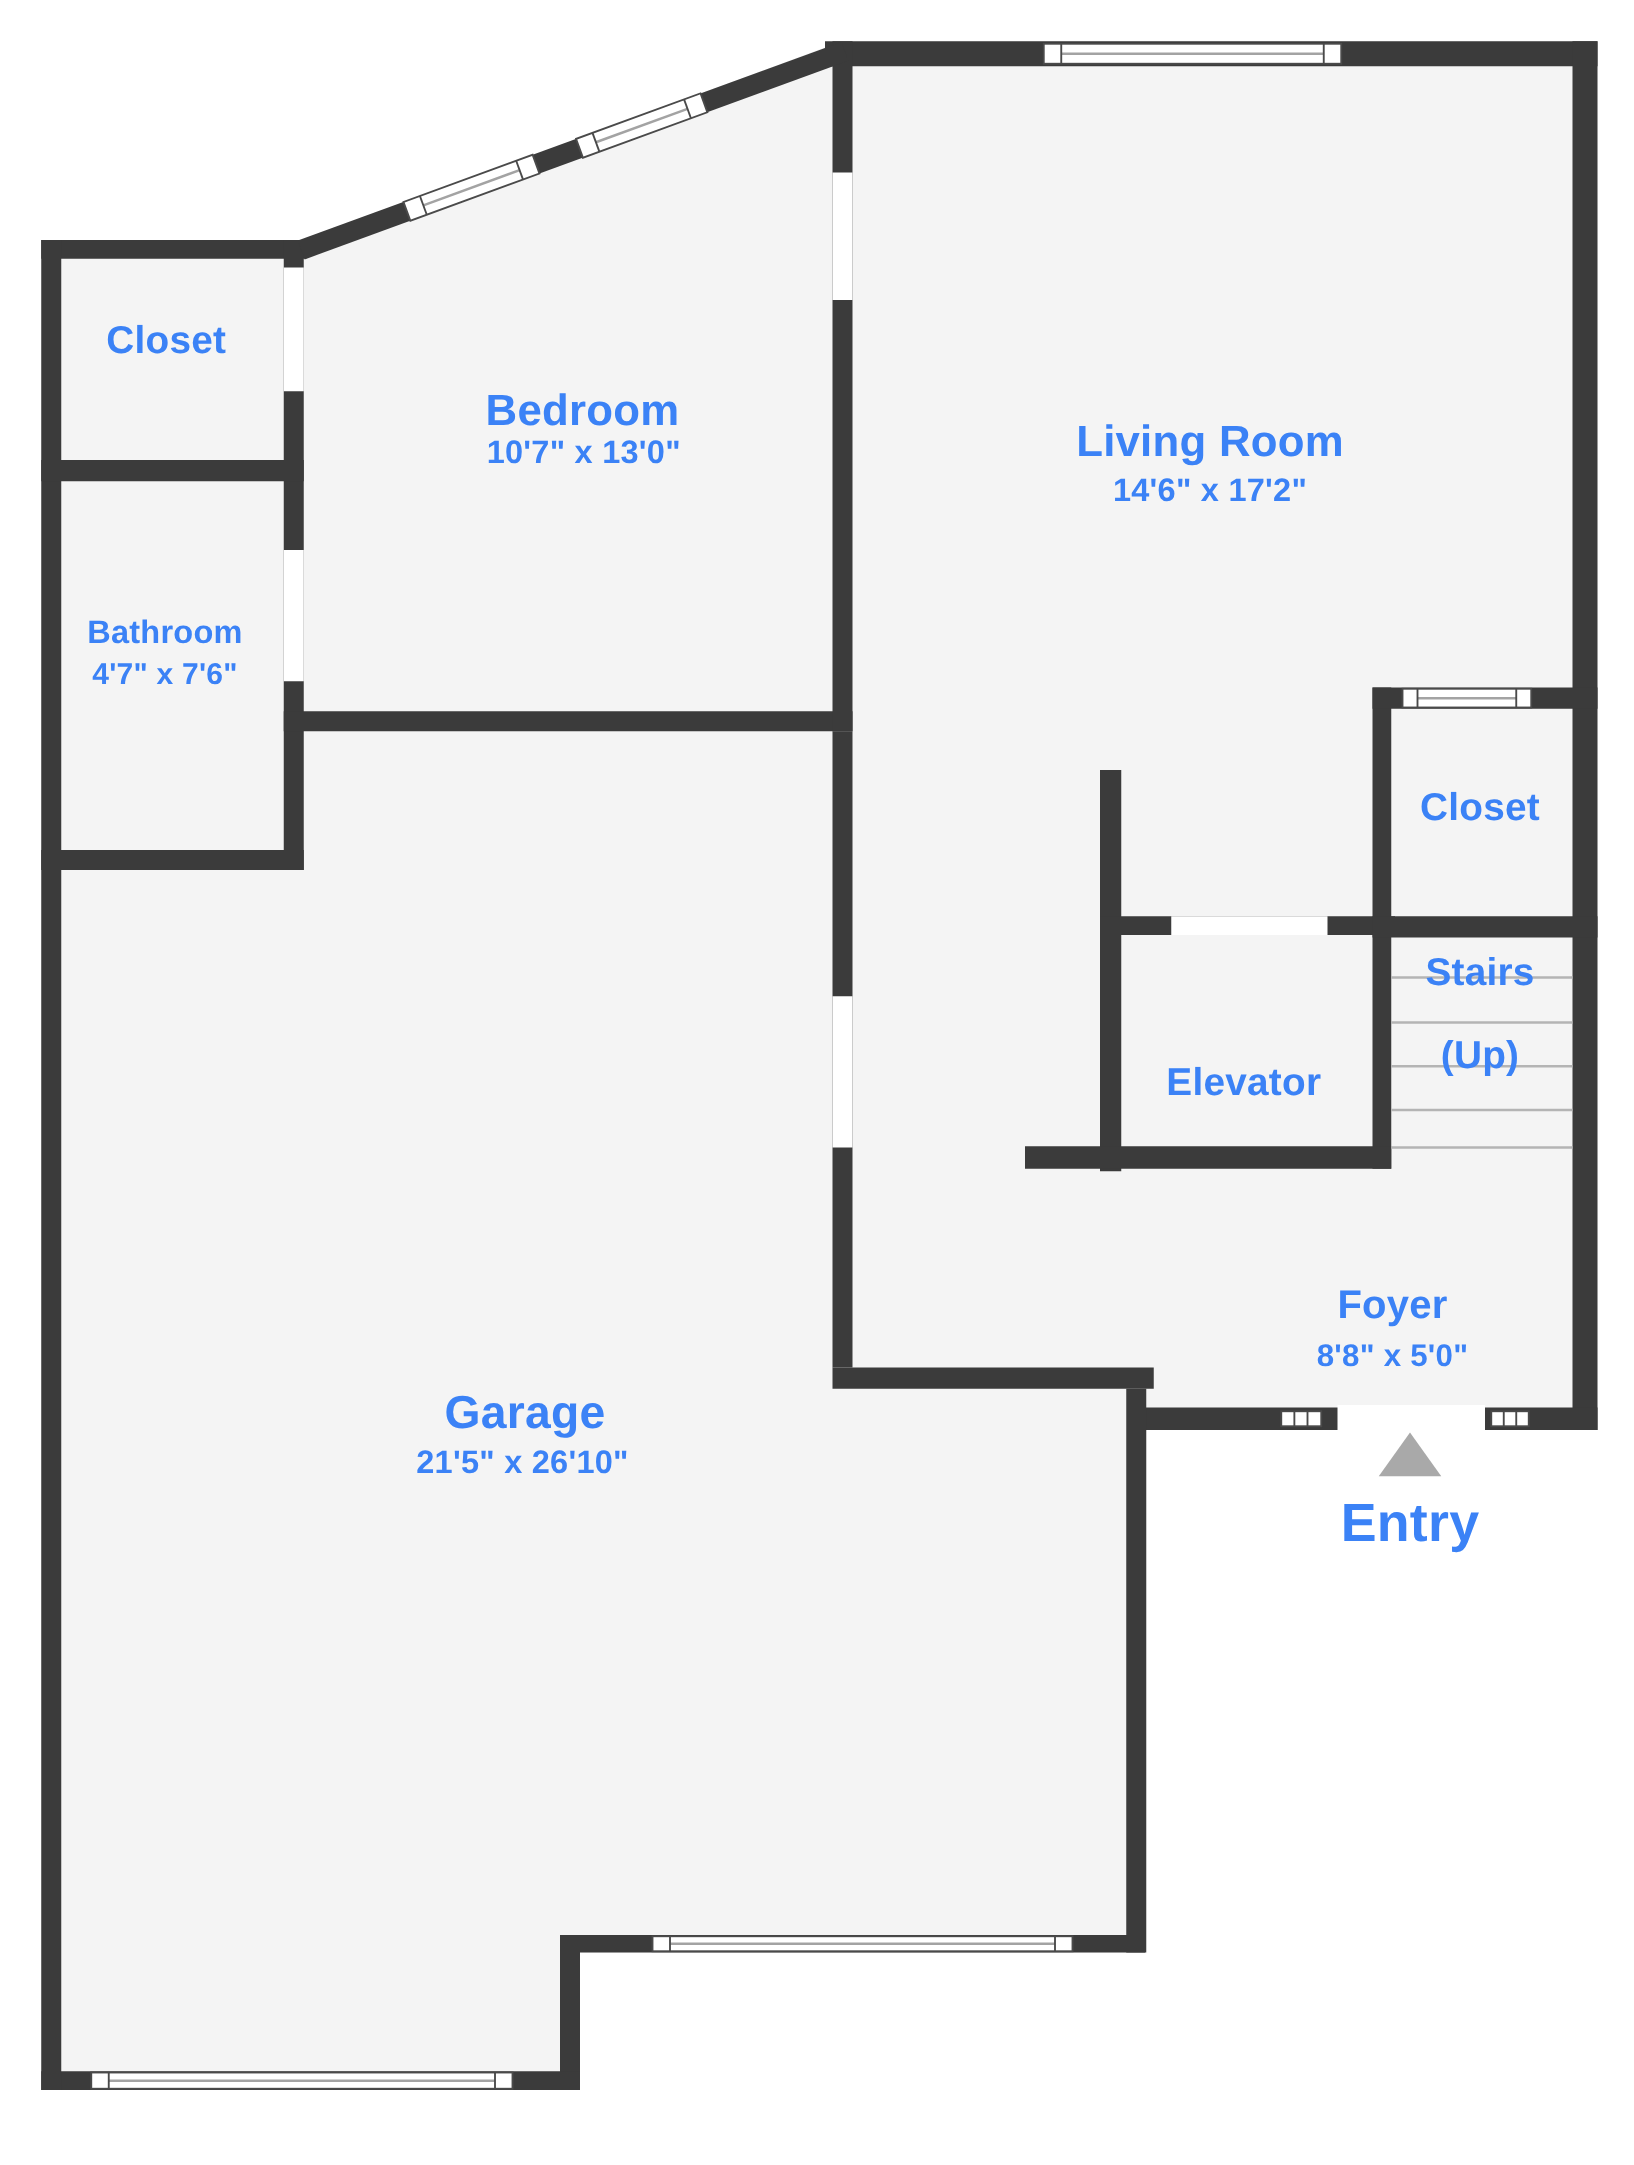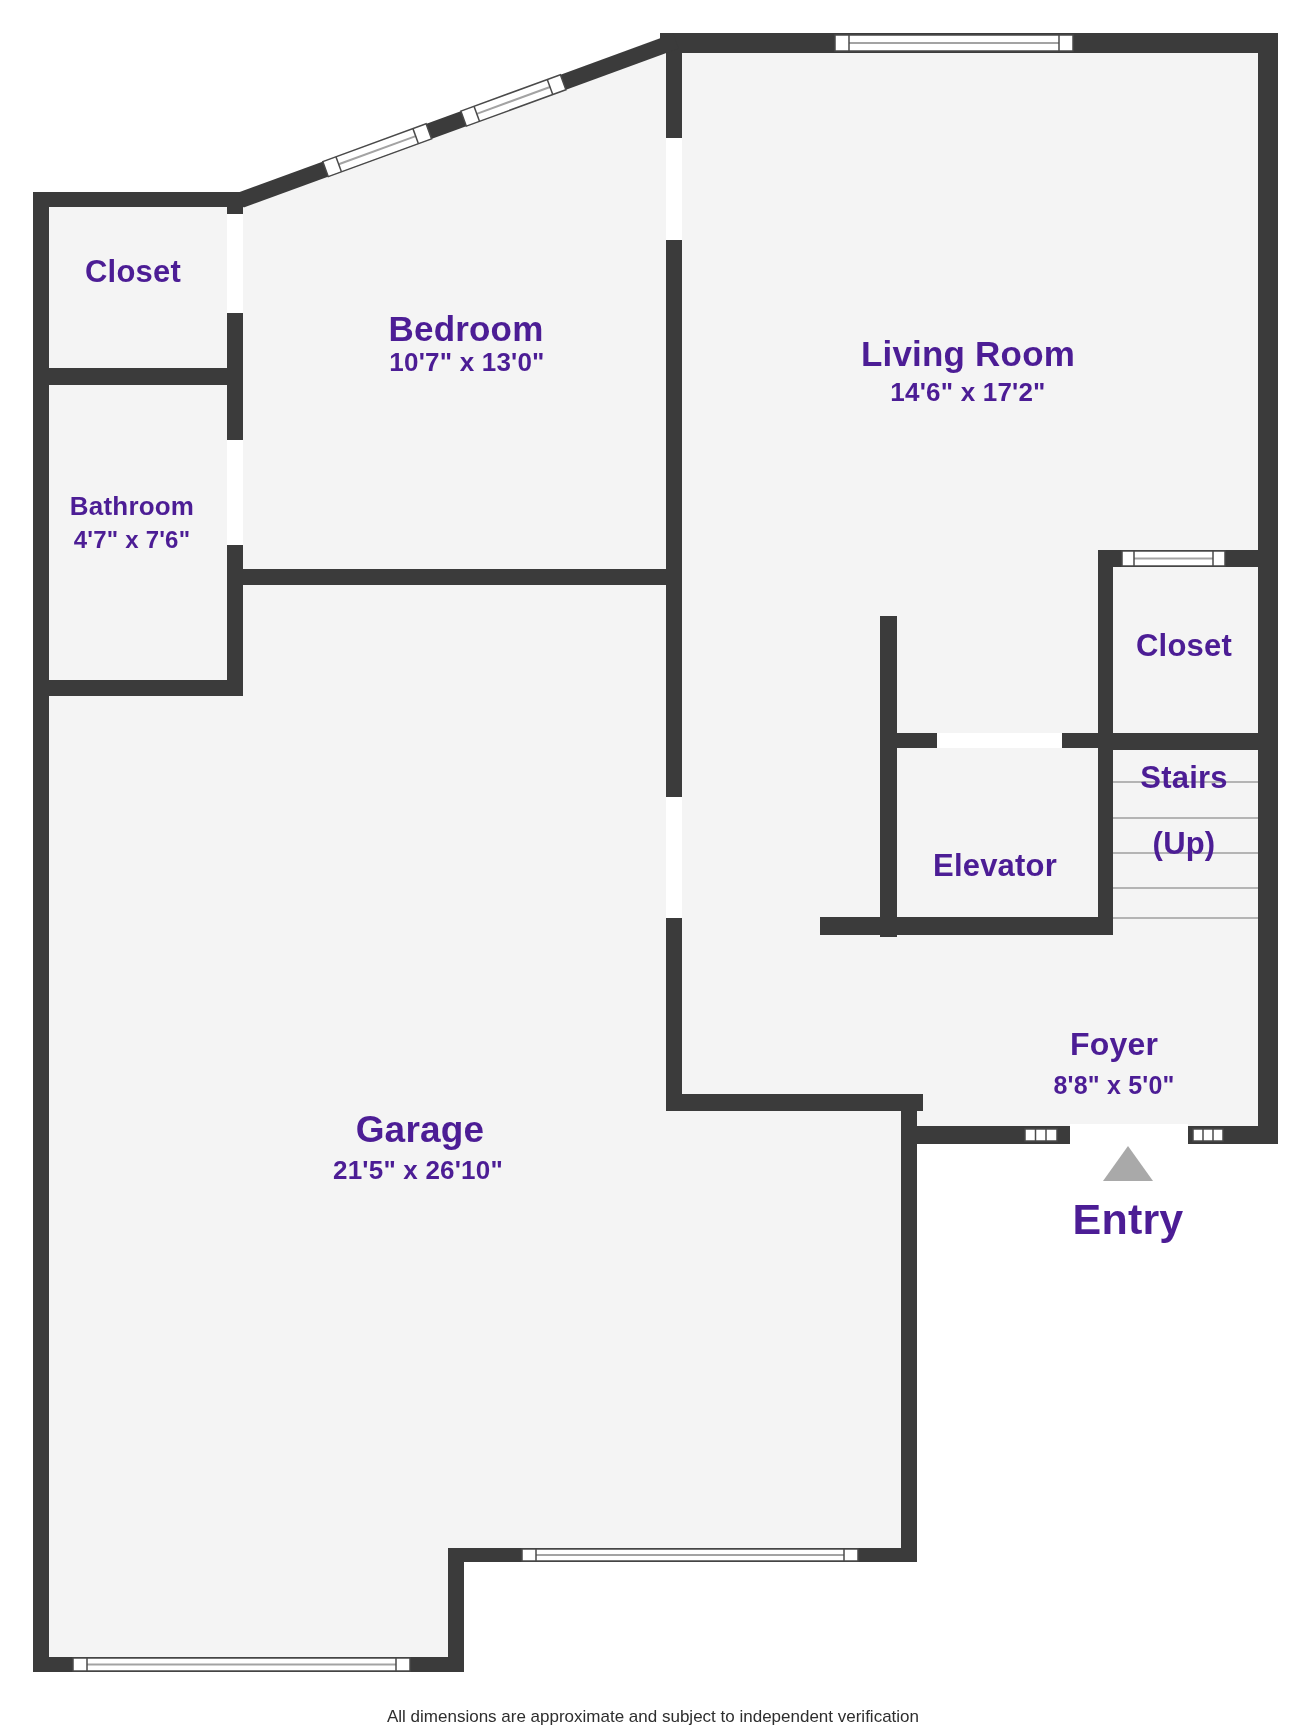--- a/index.html
+++ b/index.html
@@ -9,21 +9,21 @@
     background:#ffffff;
     font-family:"Liberation Sans", sans-serif;
     overflow:hidden;
   }
   .plan svg{position:absolute;left:0;top:0;}
   .lbl{
     position:absolute;
     transform:translate(-50%,-50%);
     white-space:nowrap;
     font-weight:bold;
-    color:#4c1d95;
+    color:#3b82f6;
     letter-spacing:0.2px;
   }
   .s37{font-size:37px;}
   .s35{font-size:35px;}
   .s32{font-size:32px;text-align:right;}
   .s31{font-size:31px;}
   .s30{font-size:26px;}
   .s26{font-size:26px;}
   .s25{font-size:25px;}
   .s24{font-size:24px;}
@@ -150,14 +150,13 @@
   <div class="lbl s31" style="left:1184px;top:844px;">(Up)</div>
 
   <div class="lbl s32" style="left:1114px;top:1044px;">Foyer</div>
   <div class="lbl s25" style="left:1114px;top:1085px;">8'8" x 5'0"</div>
 
   <div class="lbl s37" style="left:420px;top:1130px;">Garage</div>
   <div class="lbl s26" style="left:418px;top:1170px;">21'5" x 26'10"</div>
 
   <div class="lbl entry-lbl" style="left:1128px;top:1219px;">Entry</div>
 
-  <div class="lbl footer-lbl" style="left:653px;top:1717px;">All dimensions are approximate and subject to independent verification</div>
 </div>
 
 </body></html>

